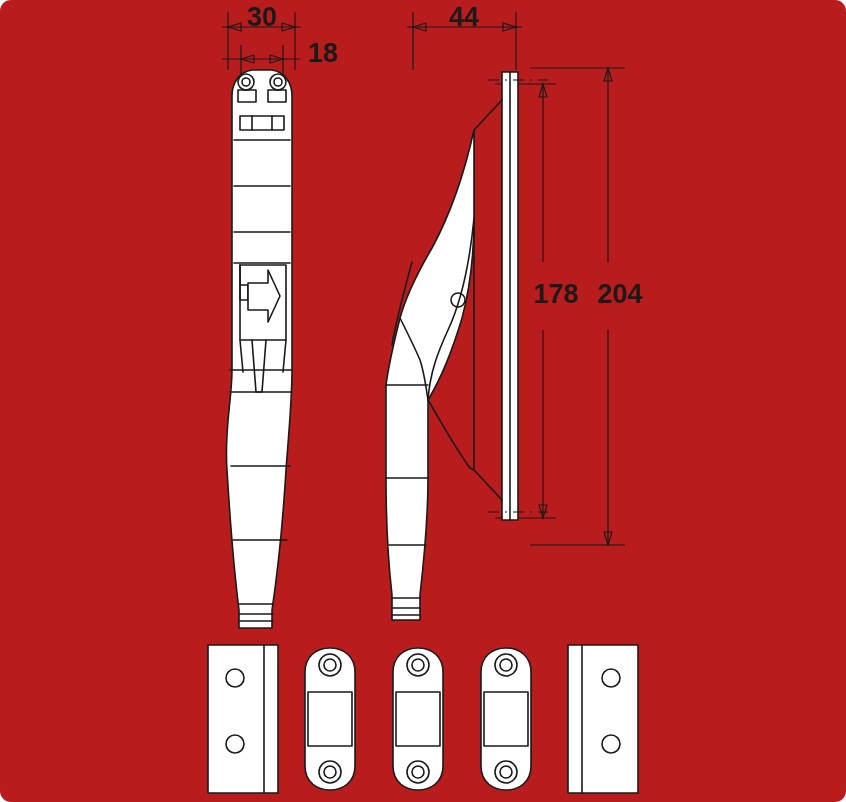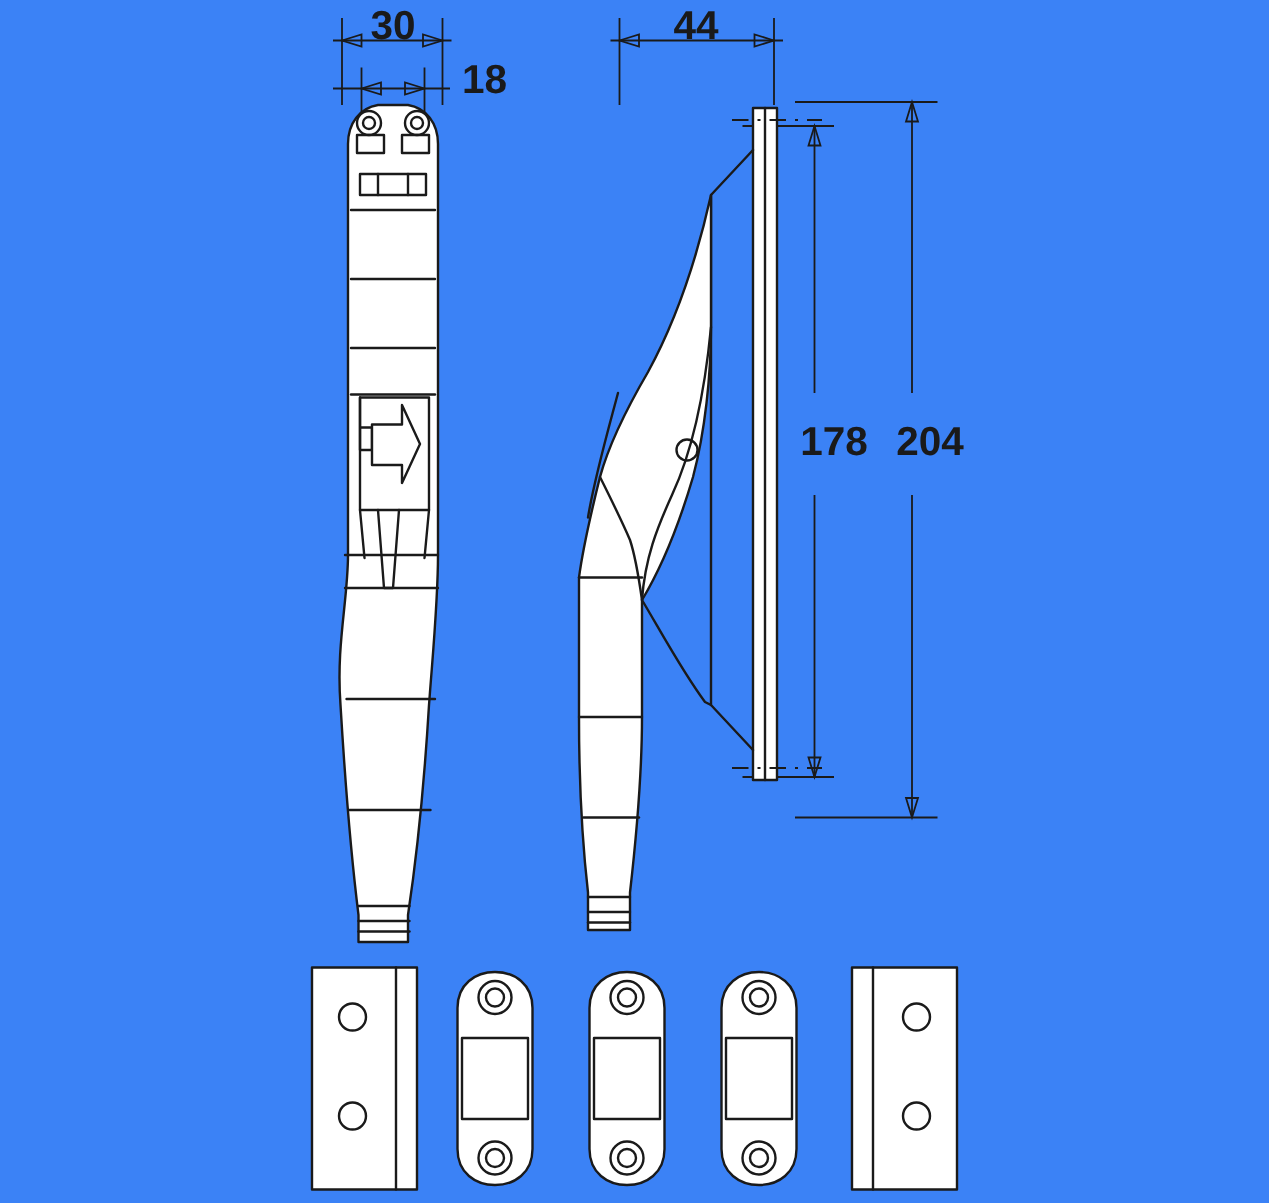--- a/index.html
+++ b/index.html
@@ -7,22 +7,23 @@
     padding: 0;
     background: #ffffff;
   }
   body {
     font-family: "Liberation Sans", sans-serif;
   }
   #canvas {
     position: relative;
     width: 846px;
     height: 802px;
-    background: #3b82f6;
+    background: #b91c1c;
     overflow: hidden;
+    border-radius: 11px;
   }
   svg#drawing {
     position: absolute;
     left: 0;
     top: 0;
     width: 846px;
     height: 802px;
   }
   .ln {
     stroke: #1a1a1a;

